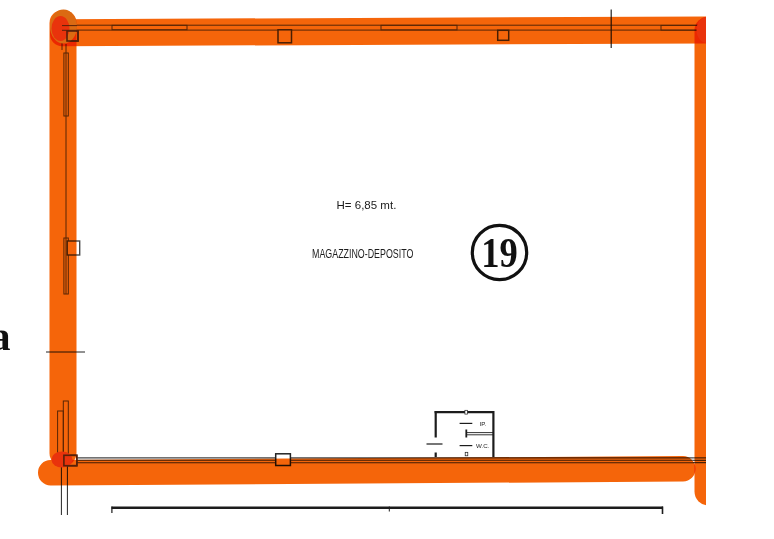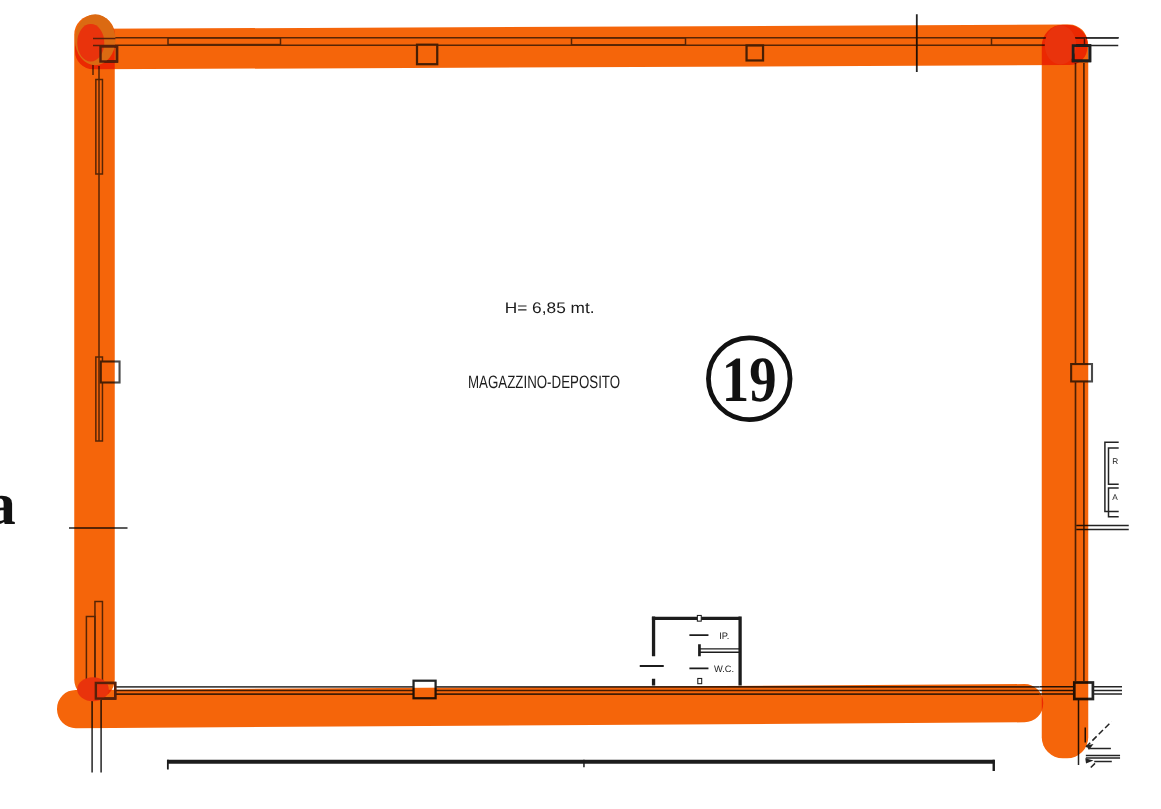--- a/index.html
+++ b/index.html
@@ -1,16 +1,16 @@
 <!DOCTYPE html>
 <html><head>
 <meta charset="utf-8">
 <style>
   html,body{margin:0;padding:0;background:#ffffff;}
-  #page{position:relative;width:774px;height:539px;background:#ffffff;overflow:hidden;
+  #page{position:relative;width:706px;height:539px;background:#ffffff;overflow:hidden;
         font-family:"Liberation Sans",sans-serif;}
   svg{position:absolute;left:0;top:0;filter:blur(0.3px);}
 </style>
 </head>
 <body>
 
 <div id="page">
 <svg width="774" height="539" viewBox="0 0 774 539">
 
   <g stroke="#5a5a5a" stroke-width="1" fill="none">

